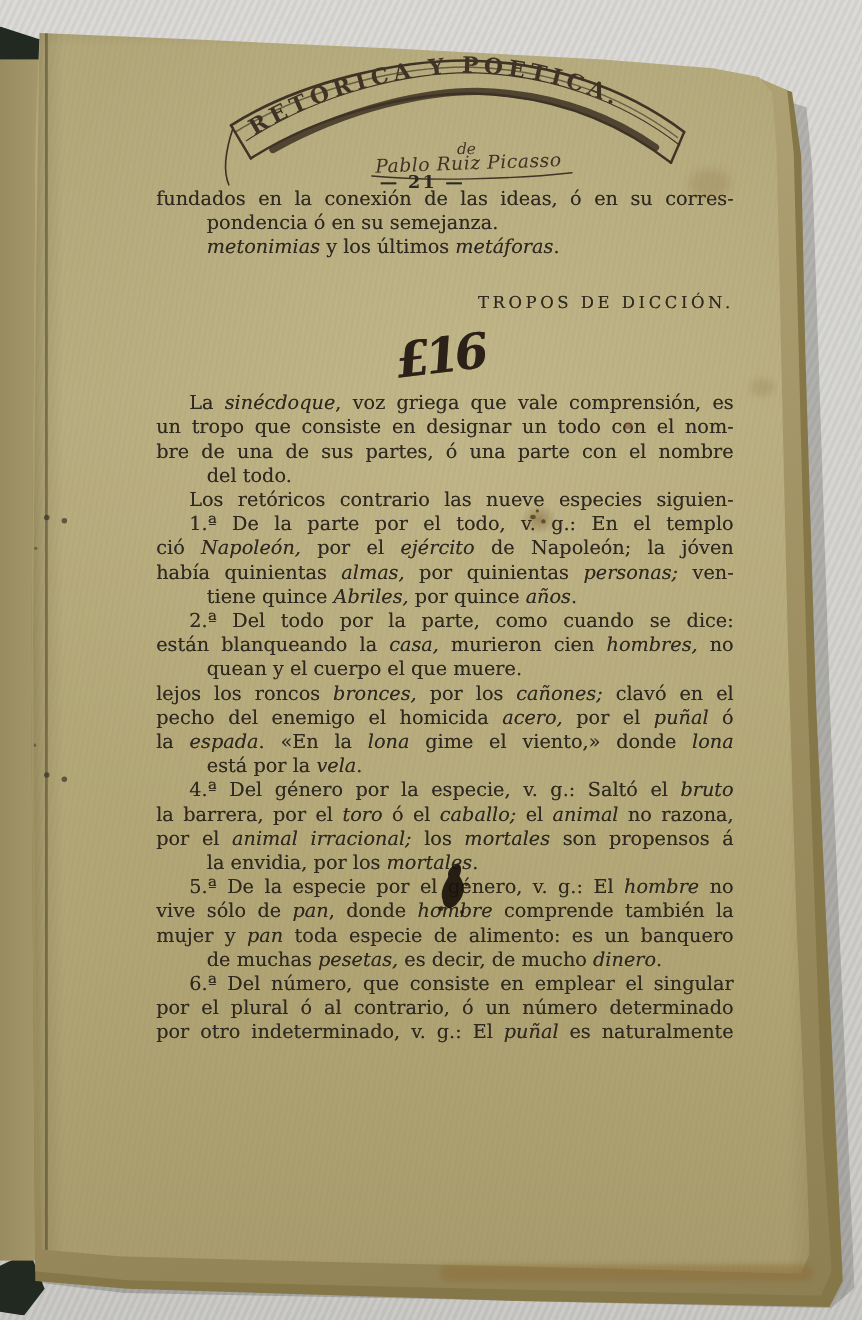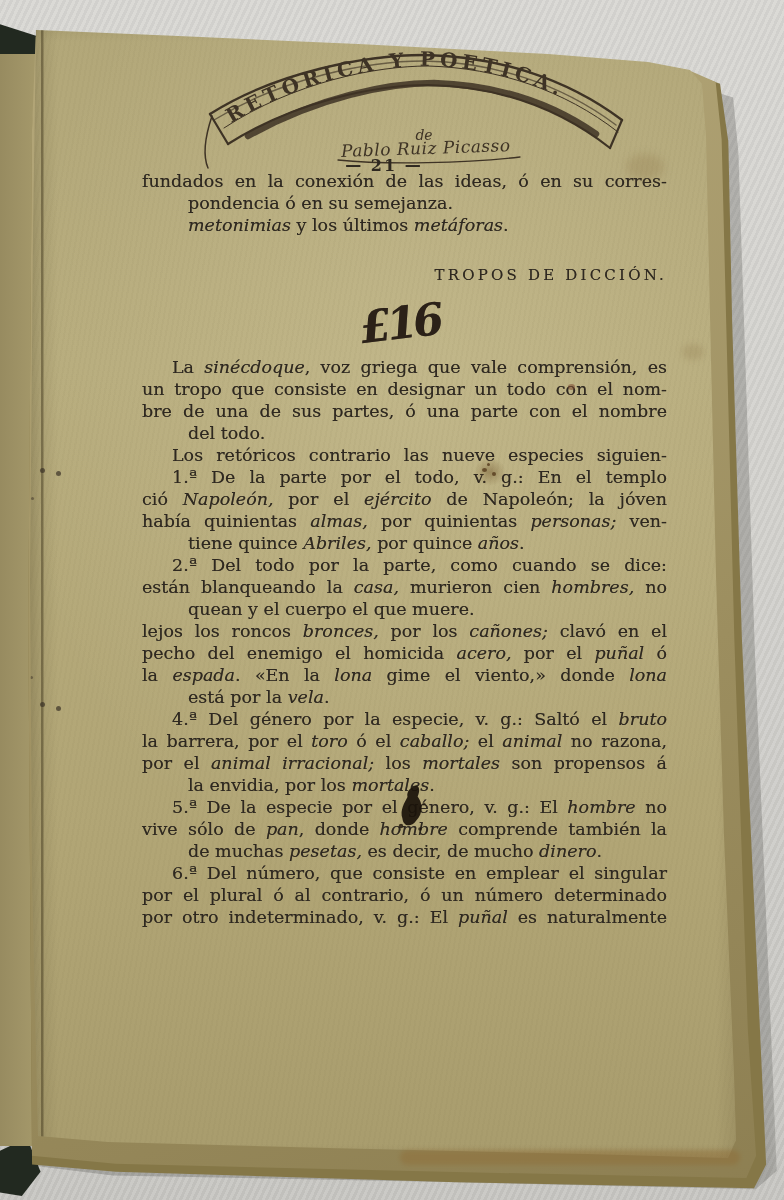--- a/index.html
+++ b/index.html
@@ -168,20 +168,21 @@
           </div>
           <div class="para">
             <div class="tline first">4.ª Del género por la especie, v. g.: Saltó el <i>bruto</i></div>
             <div class="tline">la barrera, por el <i>toro</i> ó el <i>caballo;</i> el <i>animal</i> no razona,</div>
             <div class="tline">por el <i>animal irracional;</i> los <i>mortales</i> son propensos á</div>
             <div class="tline last">la envidia, por los <i>mortales</i>.</div>
           </div>
           <div class="para">
             <div class="tline first">5.ª De la especie por el género, v. g.: El <i>hombre</i> no</div>
             <div class="tline">vive sólo de <i>pan</i>, donde <i>hombre</i> comprende también la</div>
+            <div class="tline">mujer y <i>pan</i> toda especie de alimento: es un banquero</div>
             <div class="tline last">de muchas <i>pesetas,</i> es decir, de mucho <i>dinero</i>.</div>
           </div>
           <div class="para">
             <div class="tline first">6.ª Del número, que consiste en emplear el singular</div>
             <div class="tline">por el plural ó al contrario, ó un número determinado</div>
             <div class="tline">por otro indeterminado, v. g.: El <i>puñal</i> es naturalmente</div>
           </div>
         </div>
     </div>
 

